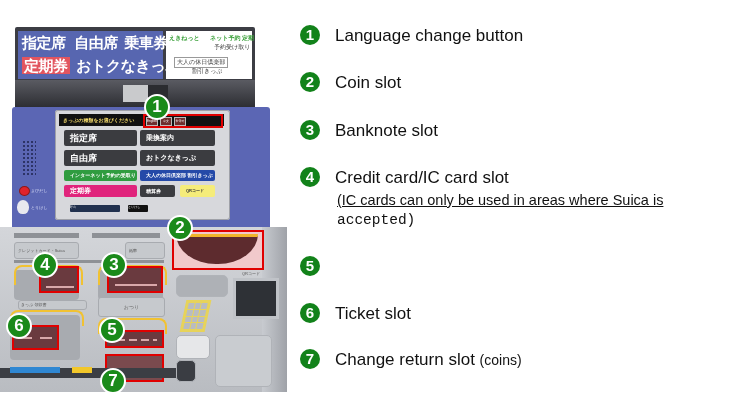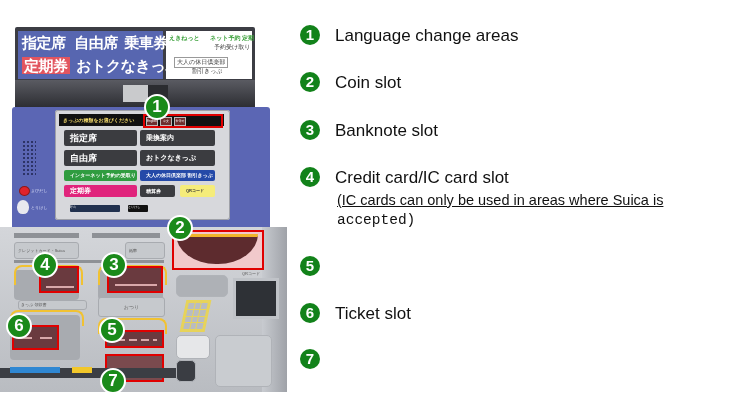--- a/index.html
+++ b/index.html
@@ -192,21 +192,21 @@
   <div class="abs badge" style="left:101px; top:252px;">3</div>
   <div class="abs badge" style="left:32px; top:252px;">4</div>
   <div class="abs badge" style="left:99px; top:317px;">5</div>
   <div class="abs badge" style="left:6px; top:313px;">6</div>
   <div class="abs badge" style="left:100px; top:368px;">7</div>
 </div>
 
 <div class="abs legend">
   <div class="legend-item" style="top:6px;">
     <div class="legend-num">1</div>
-    <div class="legend-text">Language change areas</div>
+    <div class="legend-text">Language change button</div>
   </div>
   <div class="legend-item" style="top:53px;">
     <div class="legend-num">2</div>
     <div class="legend-text">Coin slot</div>
   </div>
   <div class="legend-item" style="top:101px;">
     <div class="legend-num">3</div>
     <div class="legend-text">Banknote slot</div>
   </div>
   <div class="legend-item" style="top:148px;">
@@ -217,14 +217,18 @@
   <div class="legend-note" style="top:190px;font-family:Liberation Mono, monospace;"> accepted)</div>
   <div class="legend-item" style="top:237px;">
     <div class="legend-num">5</div>
   </div>
   <div class="legend-item" style="top:284px;">
     <div class="legend-num">6</div>
     <div class="legend-text">Ticket slot</div>
   </div>
   <div class="legend-item" style="top:330px;">
     <div class="legend-num">7</div>
+    <div class="legend-text">
+      <span>Change return slot</span>
+      <span class="legend-sub">(coins)</span>
+    </div>
   </div>
 </div>
 
 </body></html>

